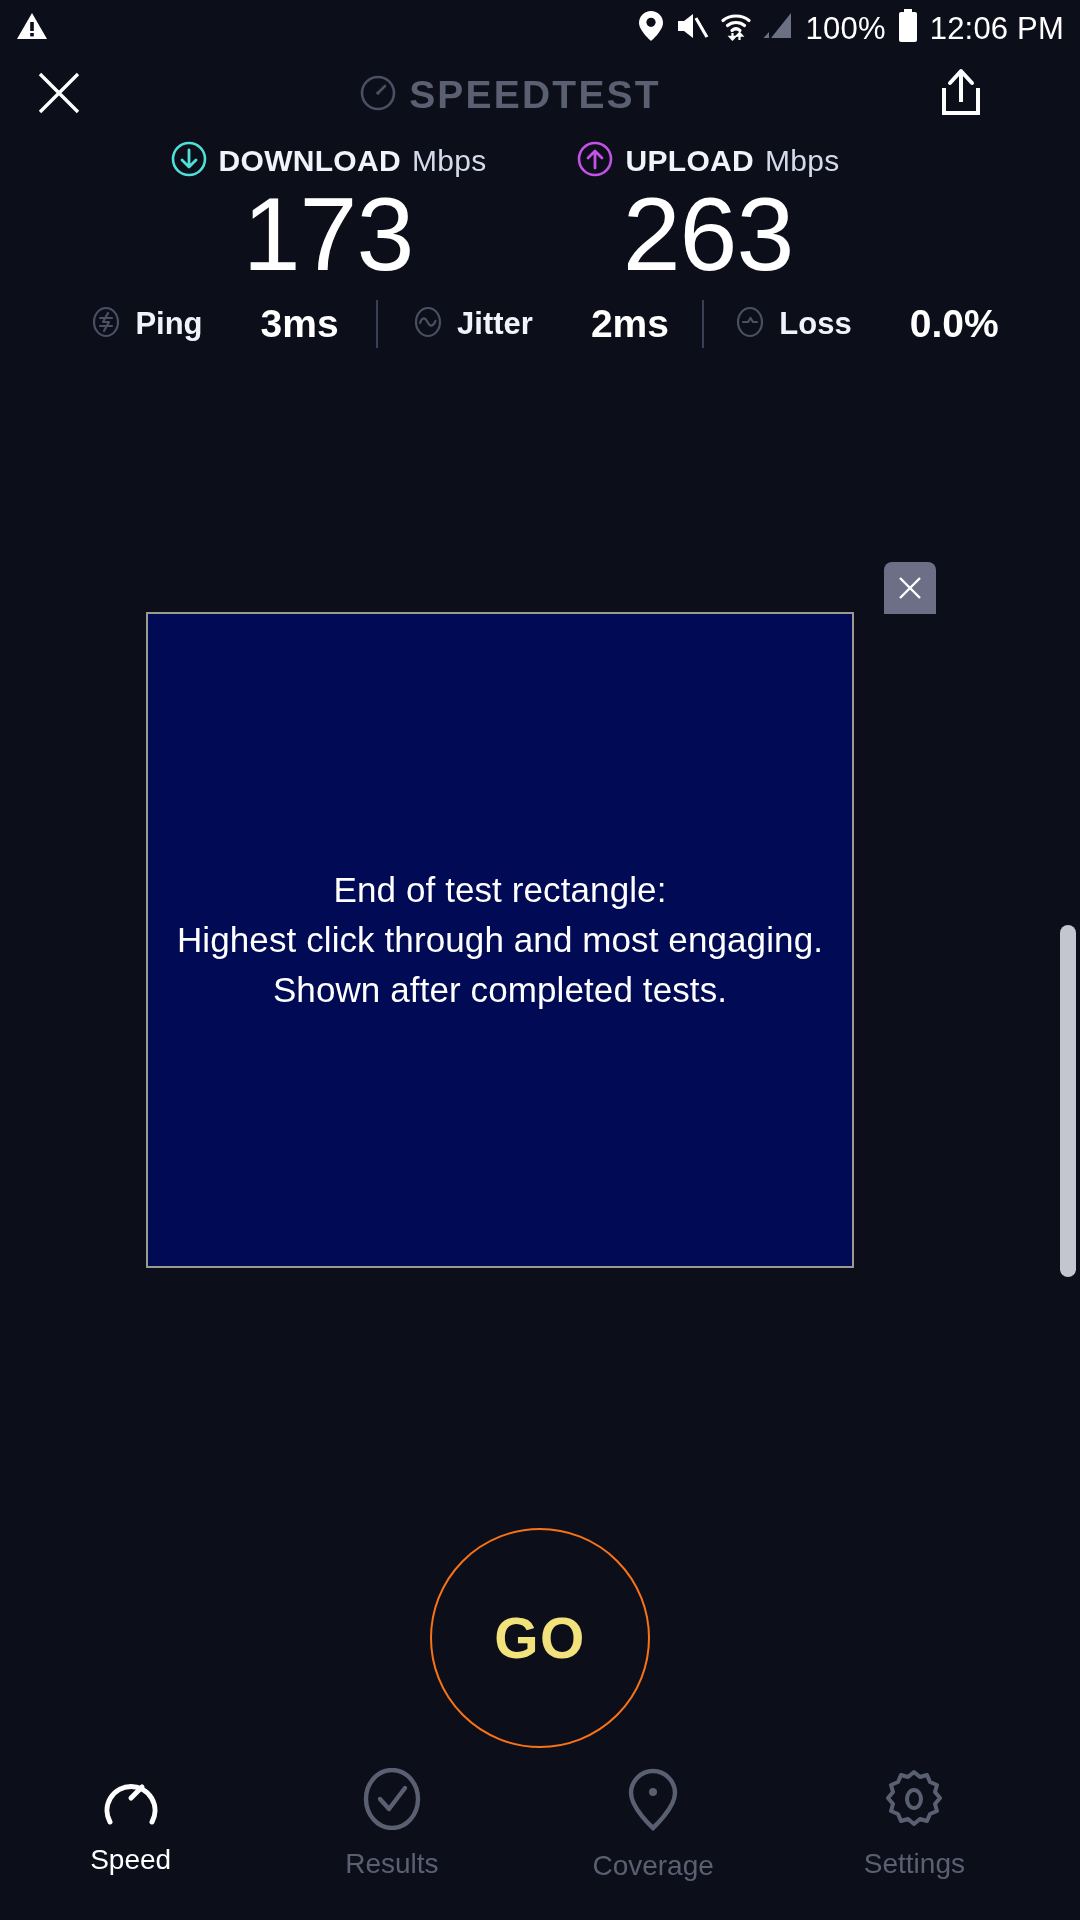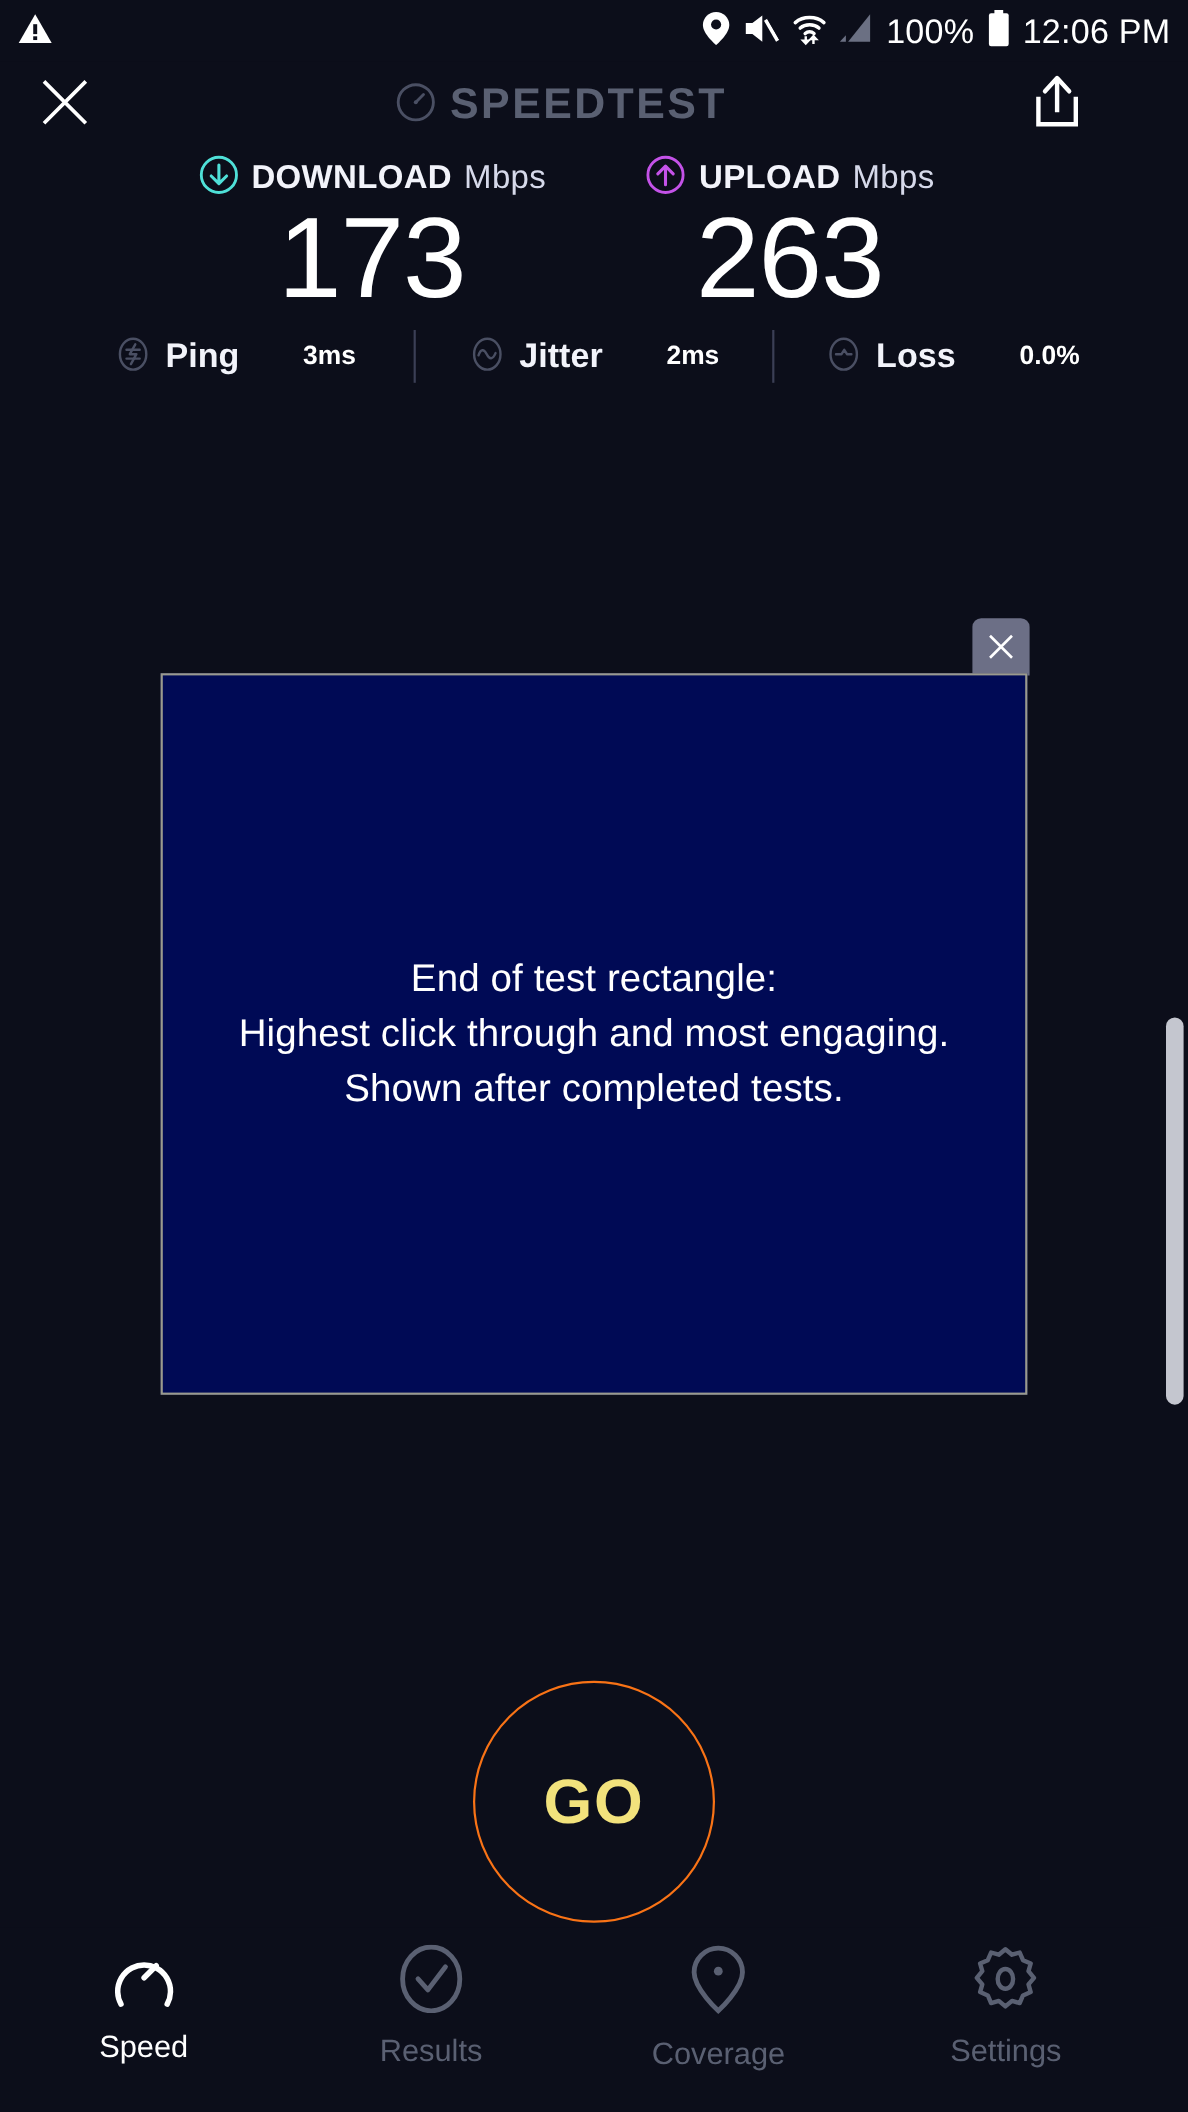--- a/index.html
+++ b/index.html
@@ -65,21 +65,21 @@
     color: #5a6072;
     font-size: 39px;
     font-weight: 700;
     letter-spacing: 2.2px;
   }
   .close-x, .share-btn { position: relative; z-index: 2; }
 
   
   .results {
     position: absolute;
-    top: 140px; left: 10px;
+    top: 140px; left: 0;
     width: 1036px;
   }
   .dl-ul-row {
     display: flex;
     justify-content: center;
     align-items: flex-start;
   }
   .metric-col {
     width: 380px;
     display: flex;
@@ -129,21 +129,21 @@
     gap: 12px;
     width: 300px;
     justify-content: center;
   }
   .pjl-name {
     font-size: 31px;
     font-weight: 700;
     color: #f2f3fa;
   }
   .pjl-val {
-    font-size: 24px;
+    font-size: 39px;
     font-weight: 700;
     color: #ffffff;
     margin-left: 46px;
   }
   .pjl-divider {
     width: 2px;
     height: 48px;
     background: #3b3f55;
   }
 
@@ -157,21 +157,21 @@
     background: #6c6f86;
     border-radius: 8px 8px 0 0;
     display: flex;
     align-items: center;
     justify-content: center;
   }
   .ad-rect {
     position: absolute;
     left: 146px;
     top: 612px;
-    width: 788px;
+    width: 708px;
     height: 656px;
     background: #000a55;
     border: 2px solid #9a9a8e;
     box-sizing: border-box;
     display: flex;
     align-items: center;
     justify-content: center;
   }
   .ad-text {
     text-align: center;

